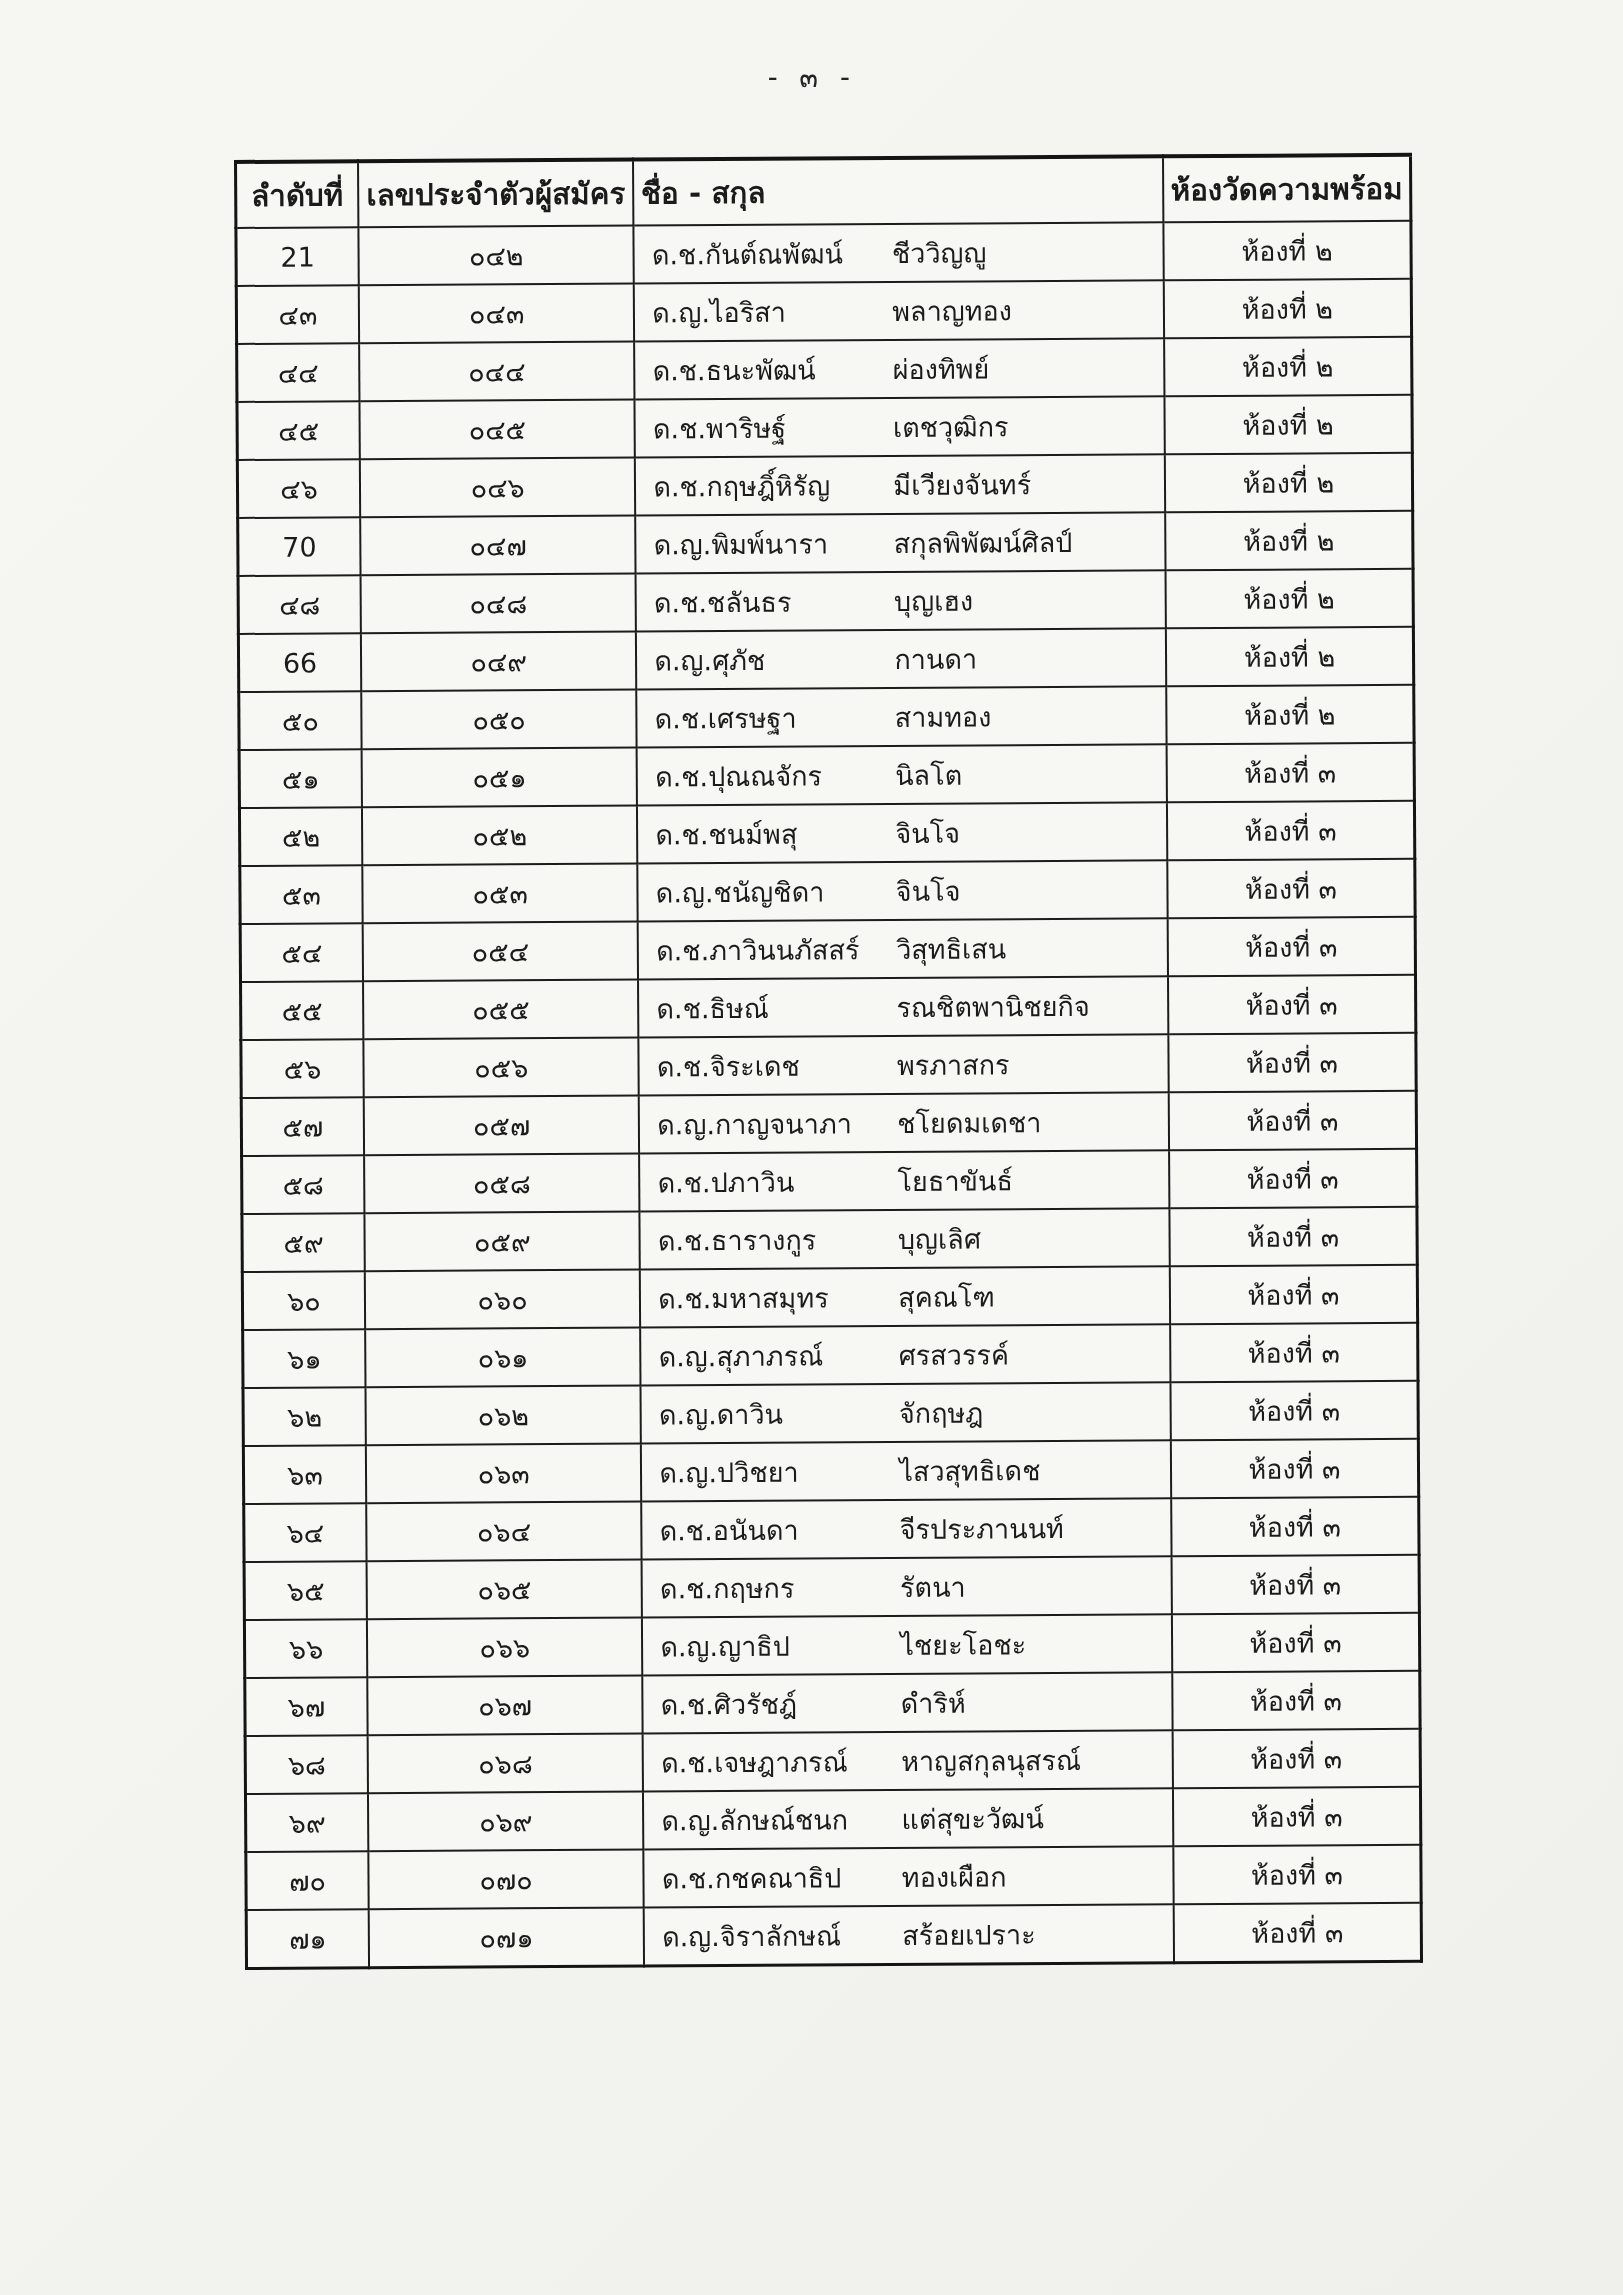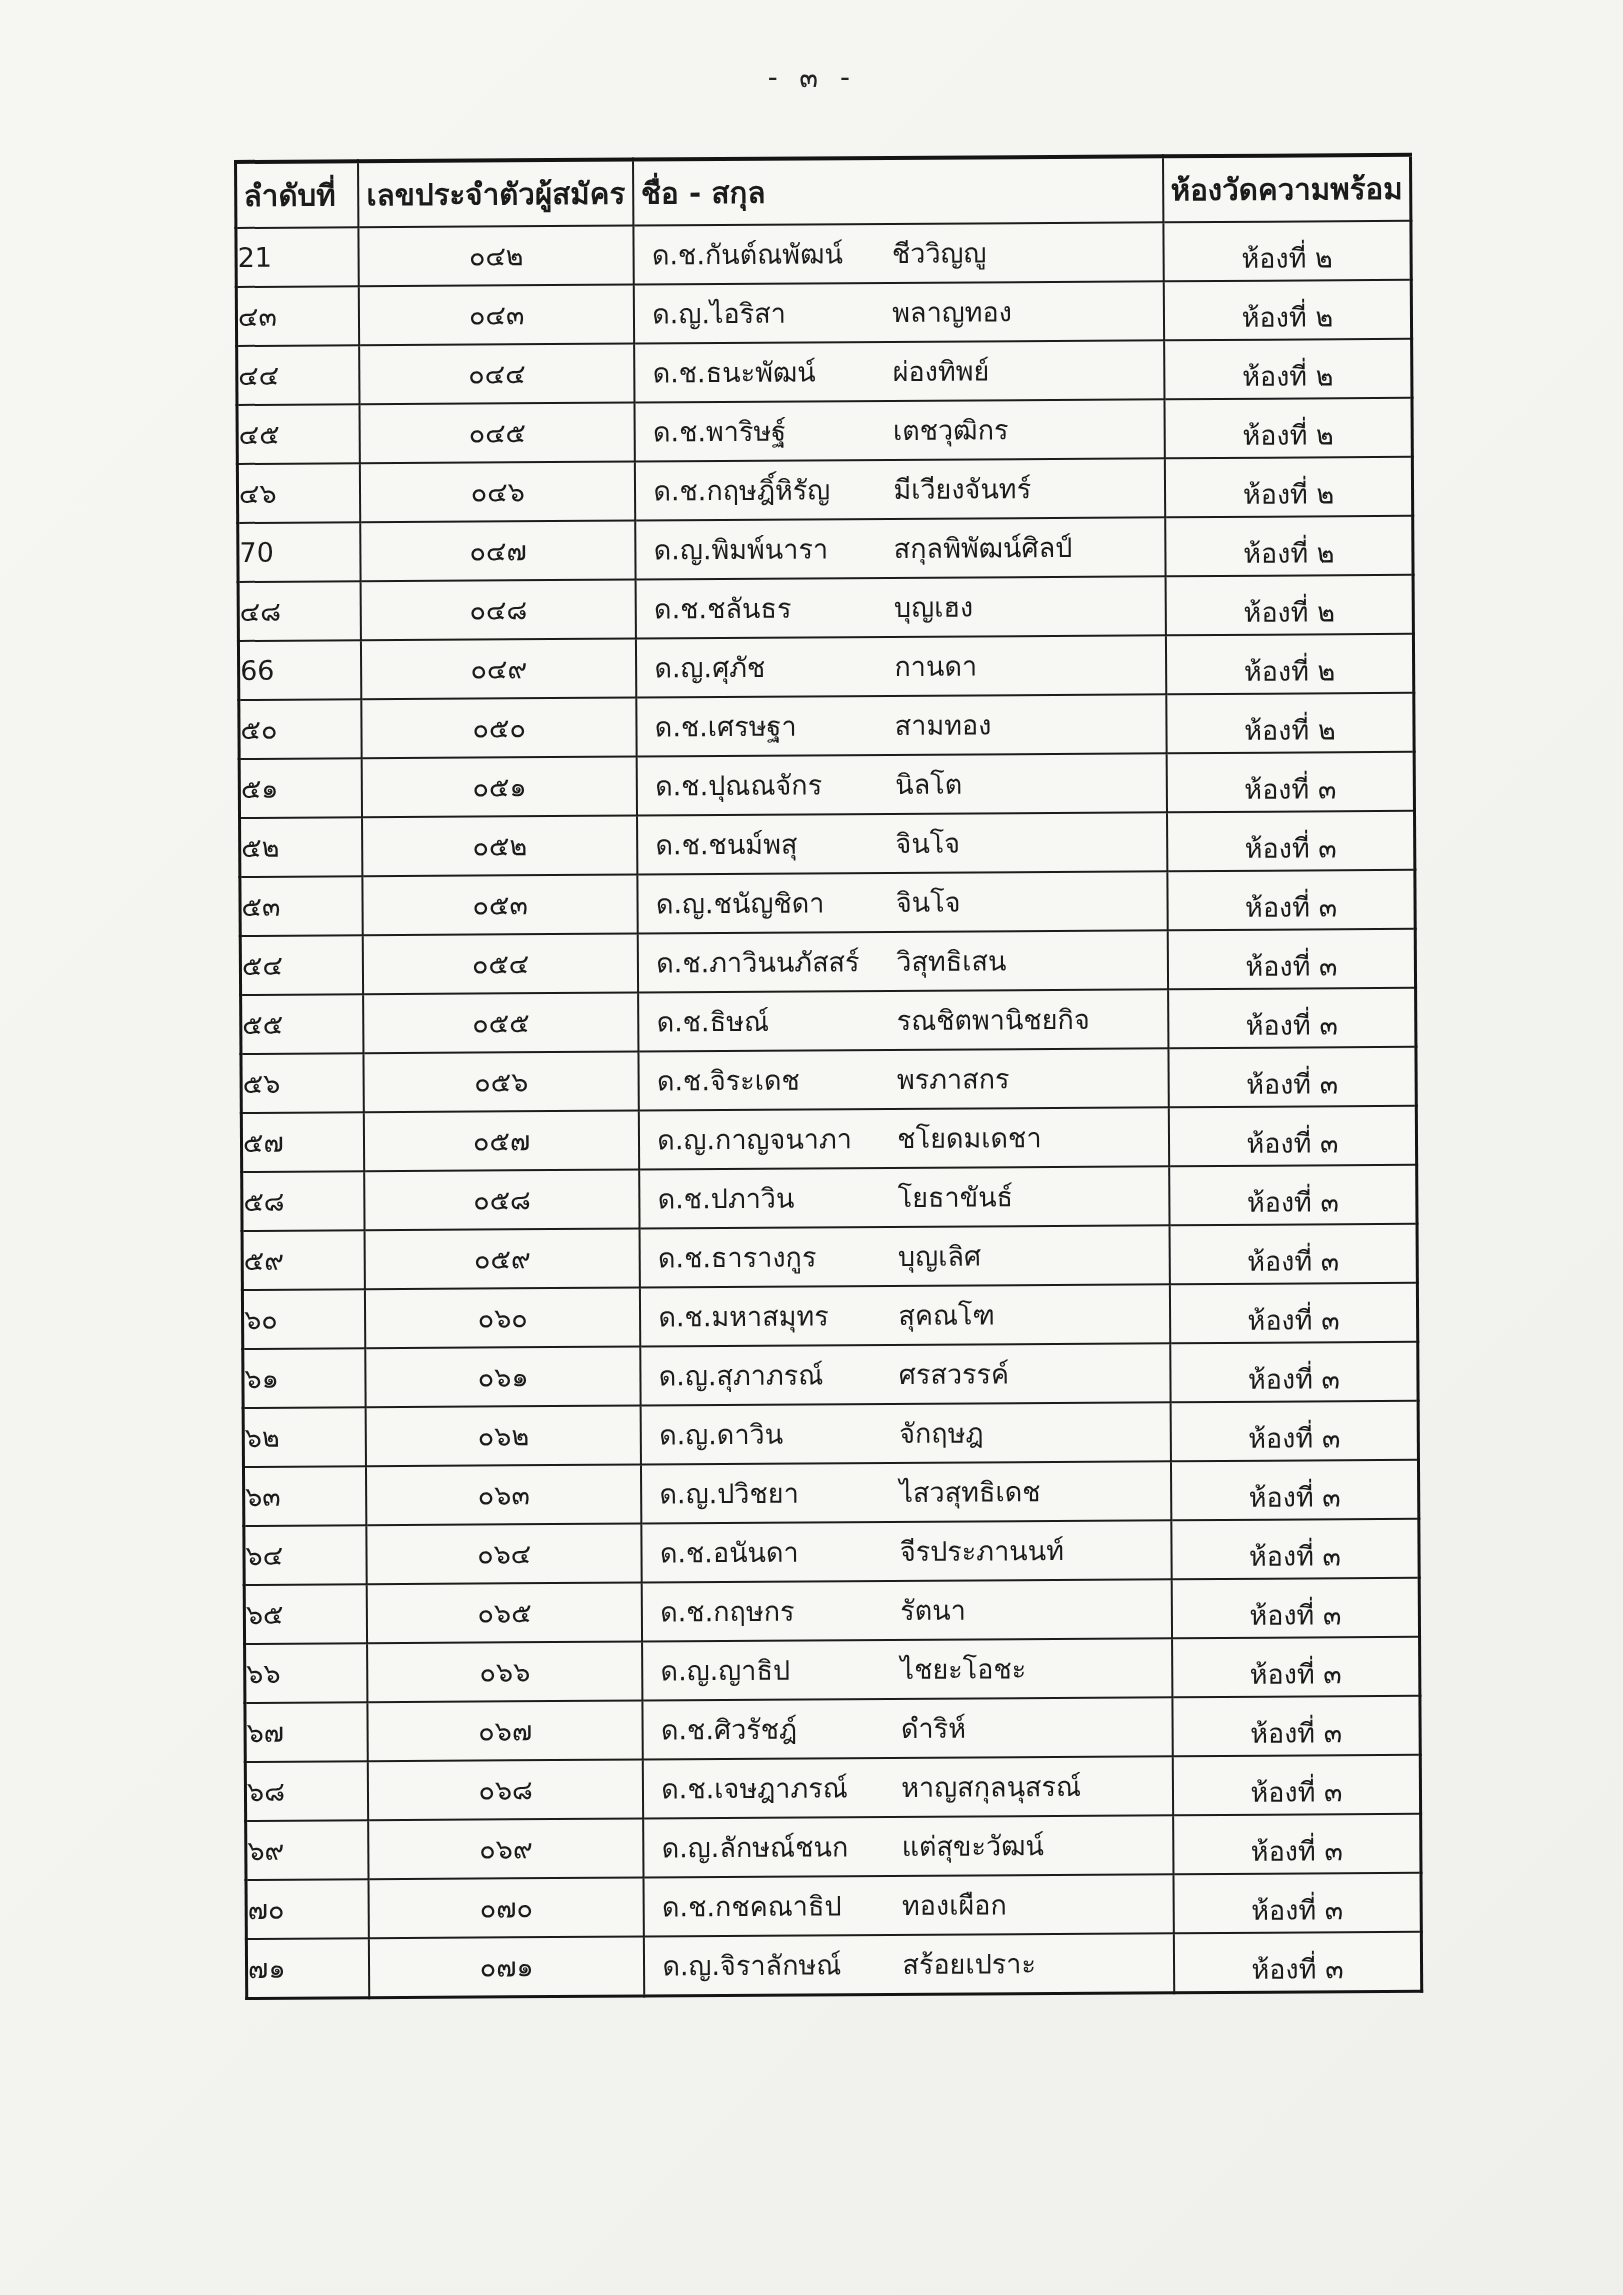--- a/index.html
+++ b/index.html
@@ -54,34 +54,34 @@
     padding: 0 6.5px;
     white-space: nowrap;
   }
   tbody td {
     height: 56px;
     font-size: 27px;
     vertical-align: middle;
     padding: 0;
     white-space: nowrap;
   }
-  .col-no    { width: 122px; text-align: left; }
+  .col-no    { width: 122px; text-align: center; }
   .col-id    { width: 262px; text-align: center; }
   .col-name  { width: 592px; text-align: left; }
   .col-room  { width: 196px; text-align: center; }
   .name-first {
     display: inline-block;
     width: 257px;
     padding-left: 17px;
     box-sizing: border-box;
   }
   .name-last {
     display: inline-block;
   }
-  .room-text { display: inline-block; margin-top: 14px; }
+  .room-text { display: inline-block; }
 </style>
 </head>
 <body>
 
 <div class="page">
 
   <div class="page-number">- ๓ -</div>
 
   <table class="roster">
     <thead>

